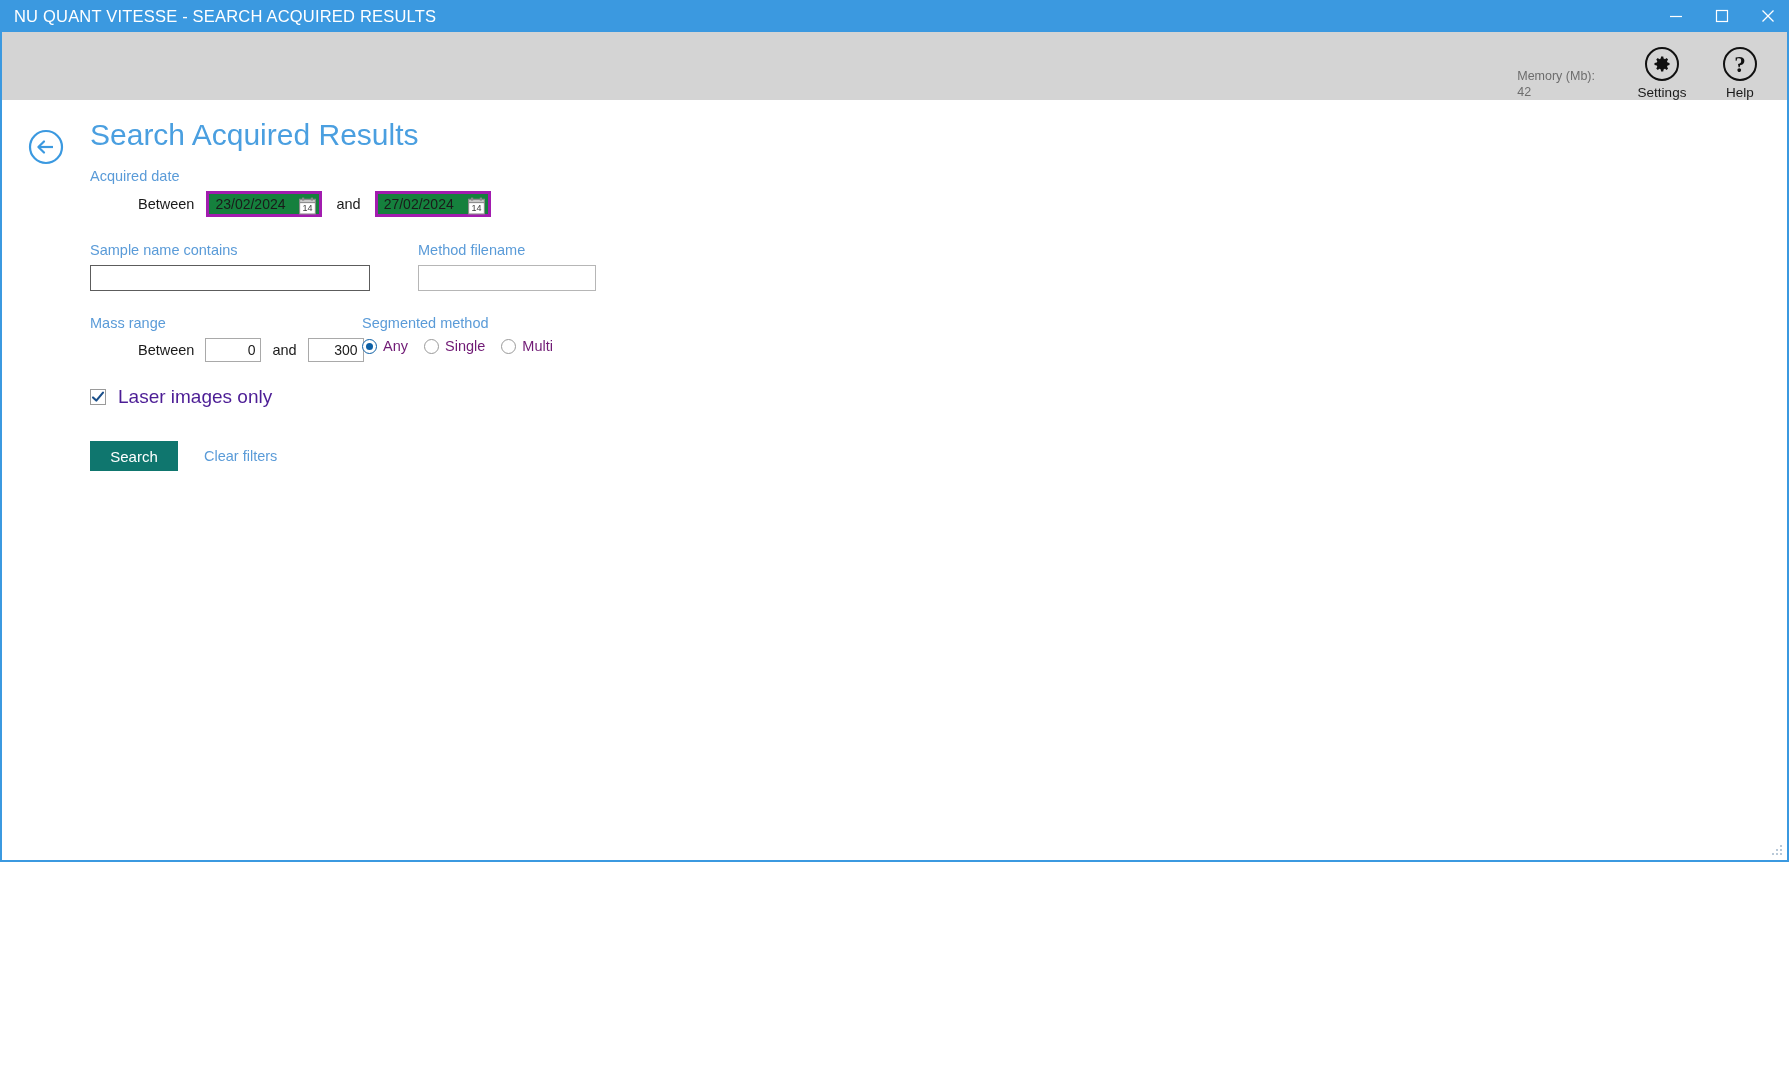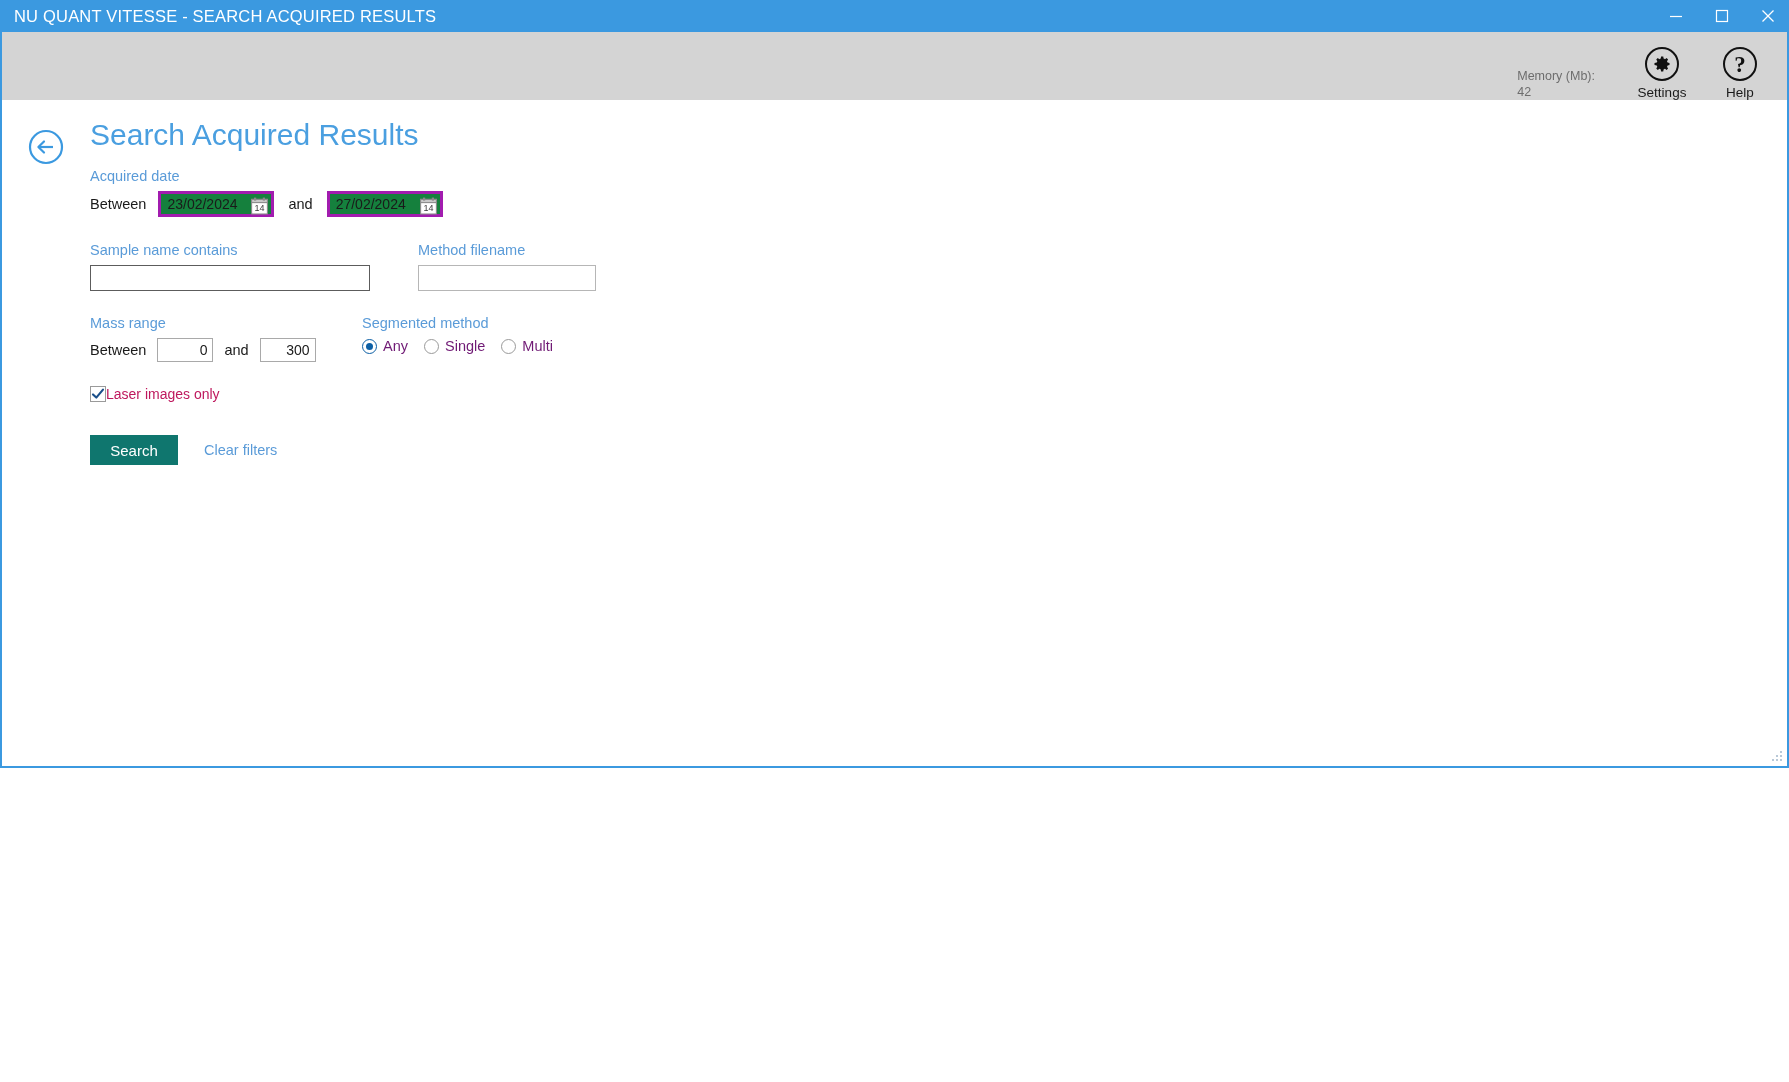--- a/index.html
+++ b/index.html
@@ -4,21 +4,21 @@
 <style>
   html, body {
     margin: 0; padding: 0;
     width: 1789px; height: 1082px;
     background: #ffffff;
     font-family: "Liberation Sans", sans-serif;
     overflow: hidden;
   }
   #app {
     position: relative;
-    width: 1789px; height: 768px;
+    width: 1789px; height: 862px;
     box-sizing: border-box;
     border: 2px solid #3b99e0;
     border-top: none;
     background: #ffffff;
   }
 
   
   .titlebar {
     position: absolute; left: 0; top: 0;
     width: 1789px; height: 32px;
@@ -94,21 +94,21 @@
 
   .form { position: absolute; left: 88px; top: 68px; }
 
   .section-label {
     color: #5a9bd8;
     font-size: 14.5px;
     margin-bottom: 7px;
   }
   .row { display: flex; align-items: center; }
   .inline-text {
-    font-size: 14.5px; color: #1a1a1a;
+    font-size: 14.5px; color: #1a1a1a; margin-left: 48px;
   }
 
   .textbox {
     box-sizing: border-box;
     height: 26px;
     border: 1px solid #b6b6b6;
     background: #ffffff;
     font-family: "Liberation Sans", sans-serif;
     font-size: 14px;
     color: #1a1a1a;
@@ -164,21 +164,21 @@
   .radio-item .rlbl { font-size: 14.5px; color: #701a75; margin-left: 6px; }
 
   .check-row { display: flex; align-items: center; }
   .checkbox {
     width: 16px; height: 16px;
     border: 1px solid #9a9a9a;
     background: #ffffff;
     box-sizing: border-box;
     position: relative;
   }
-  .check-row .clbl { font-size: 14px; color: #be185d; margin-left: 0; }
+  .check-row .clbl { font-size: 19px; color: #4c1d95; margin-left: 12px; }
 
   .btn-primary {
     width: 88px; height: 30px;
     background: #0f766e;
     border: none;
     color: #ffffff;
     font-size: 15px;
     font-family: "Liberation Sans", sans-serif;
     cursor: pointer;
   }

